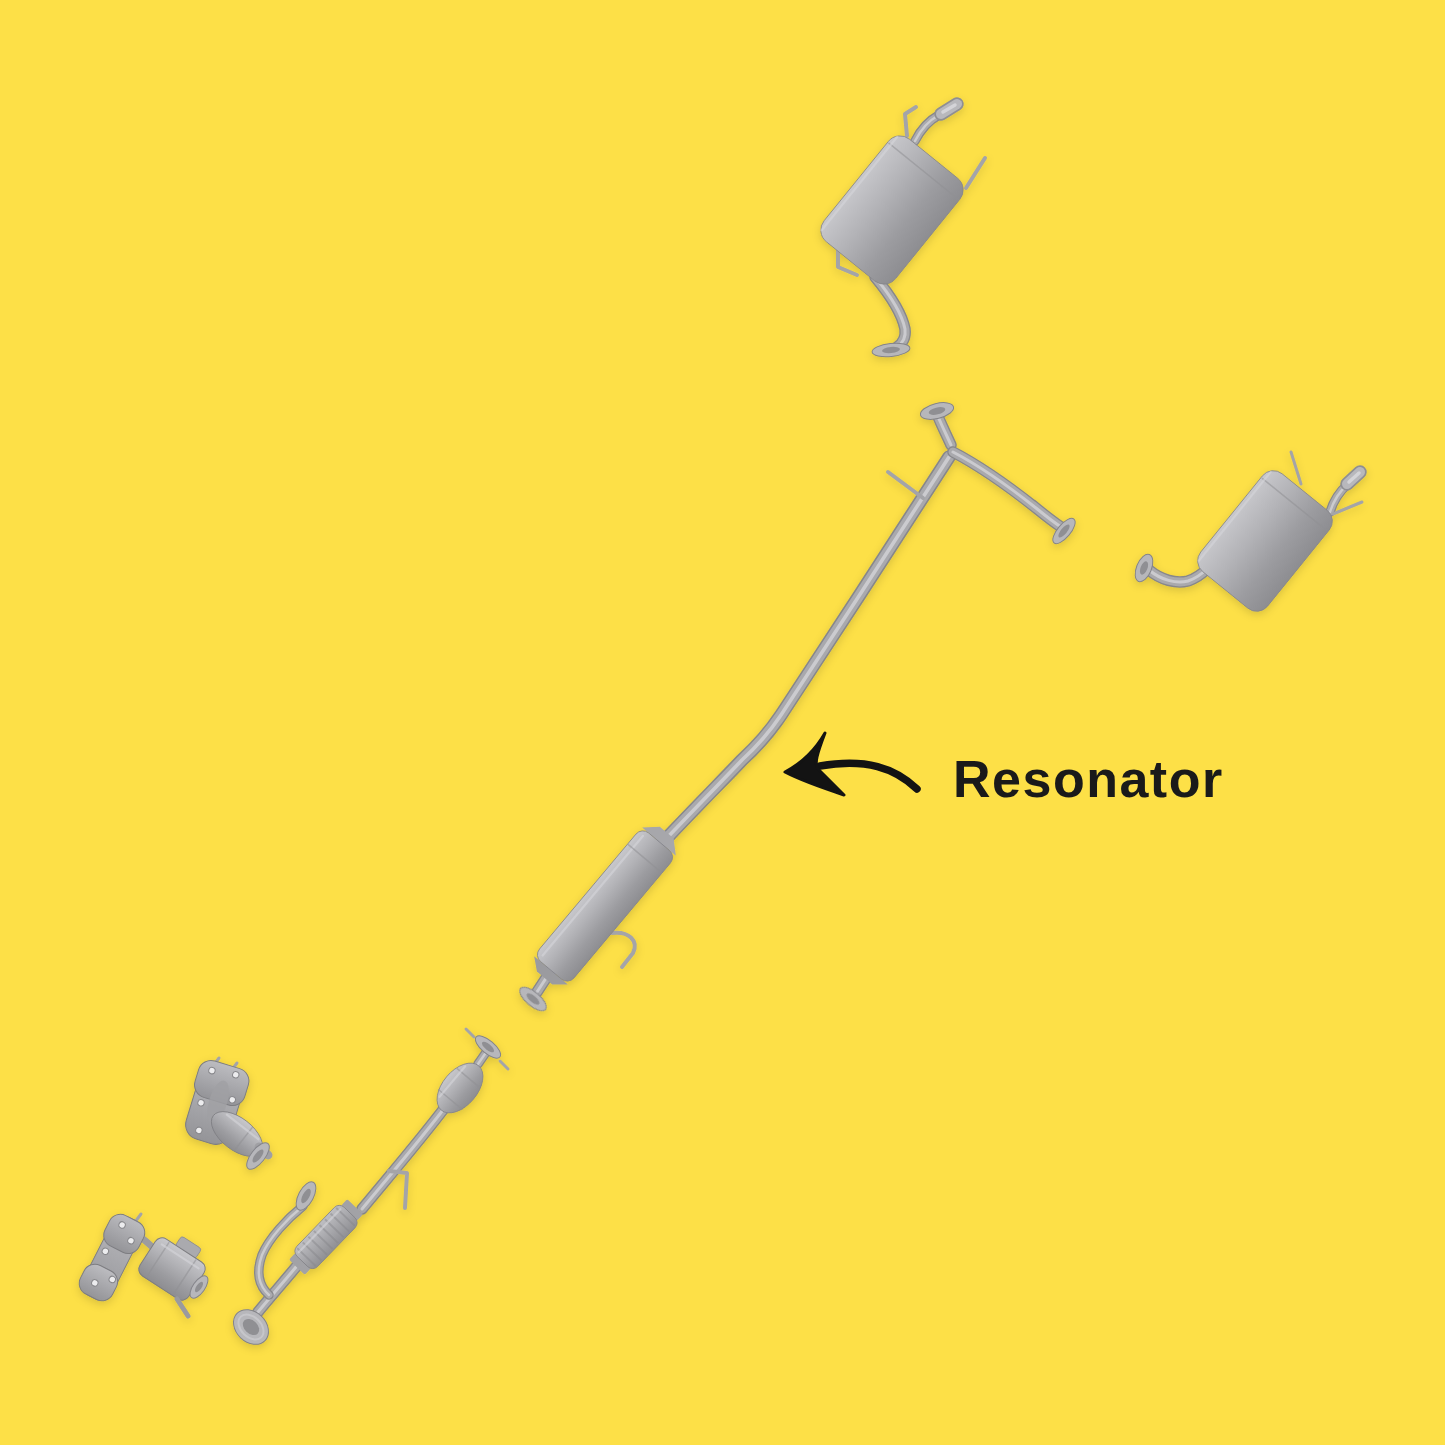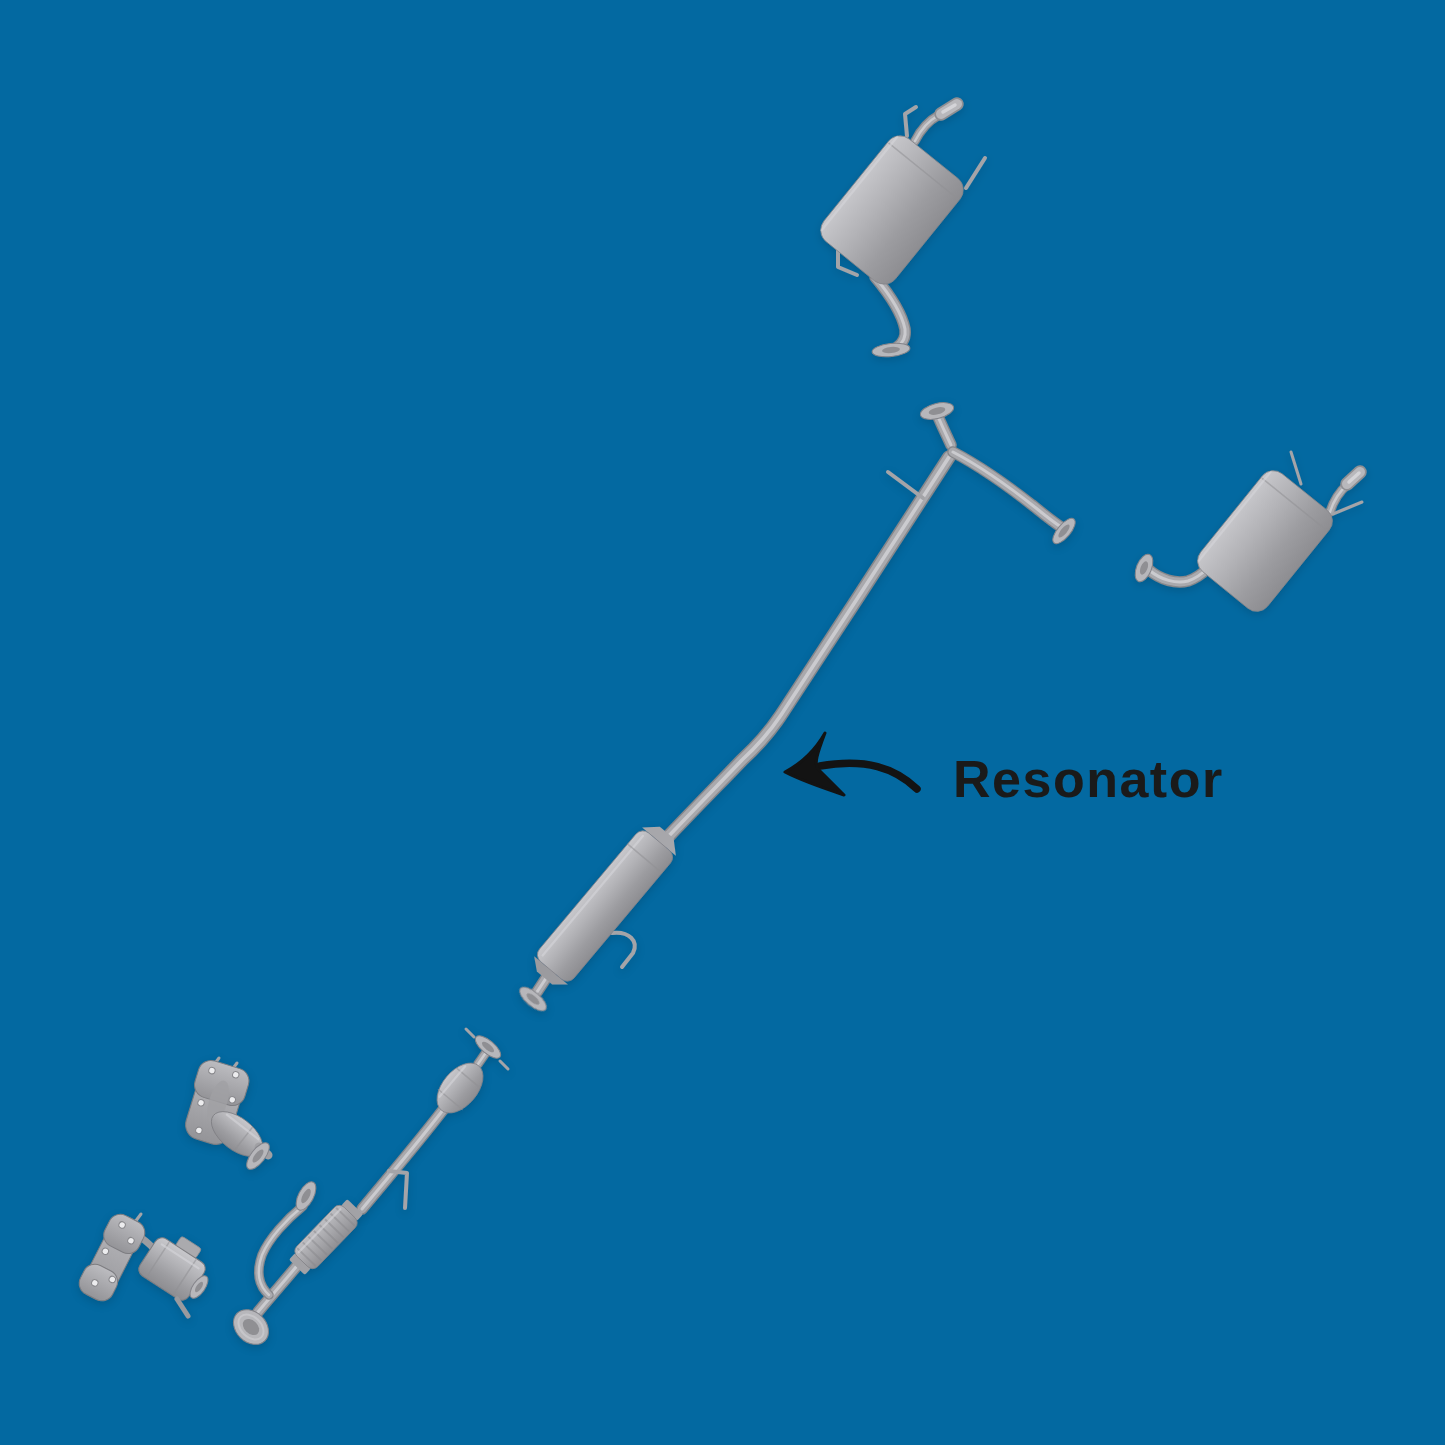--- a/index.html
+++ b/index.html
@@ -1,17 +1,17 @@
 <!DOCTYPE html>
 <html><head>
 <meta charset="utf-8">
 <style>
   html,body{margin:0;padding:0;background:#ffffff;}
   .stage{
-    position:relative;width:1445px;height:1445px;background:#0369a1;
+    position:relative;width:1445px;height:1445px;background:#fde047;
     font-family:"Liberation Sans",sans-serif;overflow:hidden;
   }
   svg{position:absolute;left:0;top:0;}
   
   .pl{fill:none;stroke-linecap:round;stroke-linejoin:round;}
   .o13{stroke:#87878b;stroke-width:13.5}.m13{stroke:#a9a9ad;stroke-width:10.5}.h13{stroke:#cbcbcf;stroke-width:3.6}
   .o11{stroke:#87878b;stroke-width:11.5}.m11{stroke:#a9a9ad;stroke-width:8.8}.h11{stroke:#cbcbcf;stroke-width:3}
   .o9{stroke:#87878b;stroke-width:9.5}.m9{stroke:#aaaaae;stroke-width:7}.h9{stroke:#cccccf;stroke-width:2.4}
   .rod{fill:none;stroke:#a4a4a8;stroke-width:4;stroke-linecap:round;stroke-linejoin:round;}
   .rod2{fill:none;stroke:#a4a4a8;stroke-width:3;stroke-linecap:round;}

